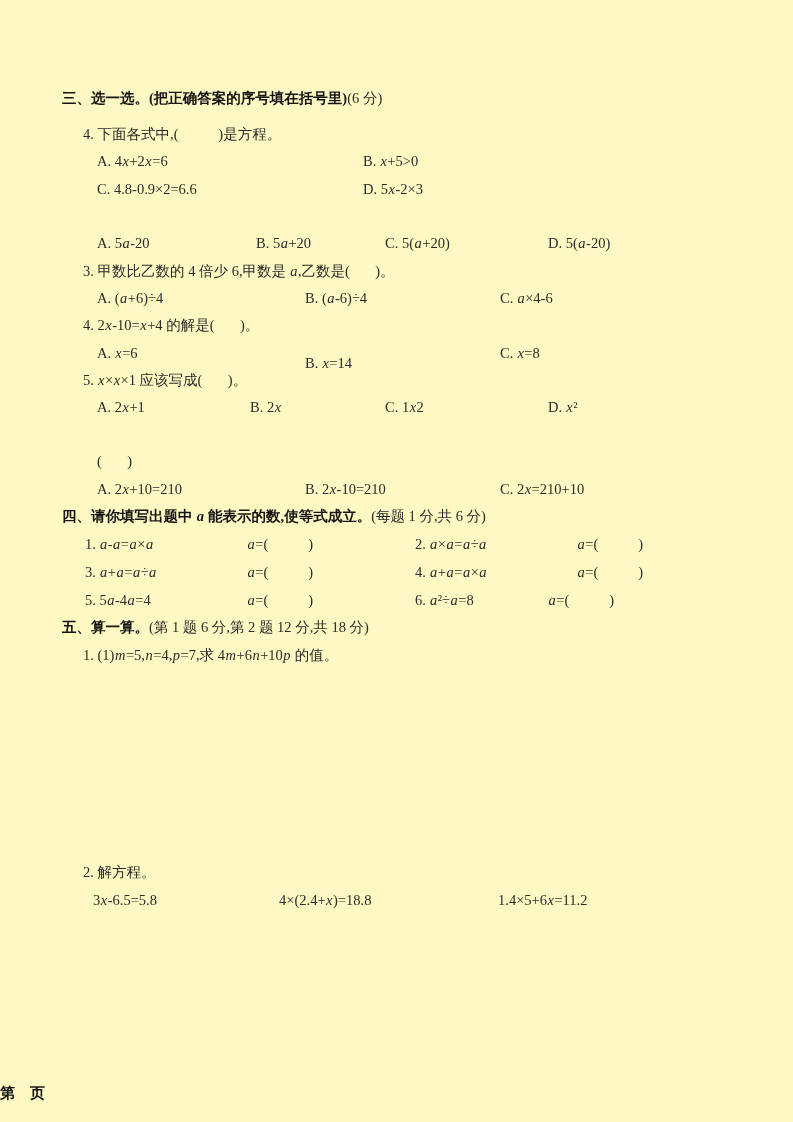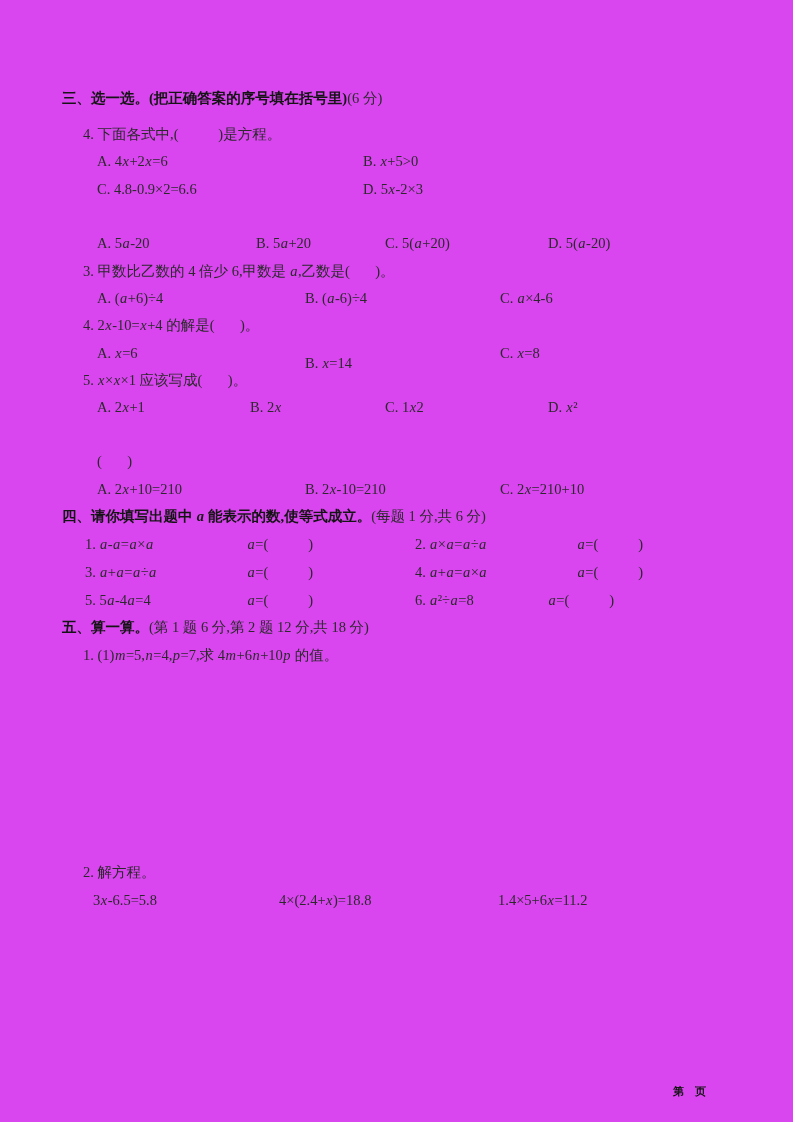--- a/index.html
+++ b/index.html
@@ -4,21 +4,21 @@
 <style>
   html, body {
     margin: 0;
     padding: 0;
     background: #ffffff;
   }
   .page {
     position: relative;
     width: 793px;
     height: 1122px;
-    background: #d946ef;
+    background: #fef9c3;
     font-family: "Liberation Serif", "DejaVu Serif", serif;
     color: #262626;
     overflow: hidden;
   }
   .t {
     position: absolute;
     font-size: 14.5px;
     line-height: 17px;
     white-space: pre;
     color: #2a2a2a;
@@ -33,22 +33,22 @@
   }
   .mathify i {
     font-style: italic;
     font-family: "Liberation Serif", "DejaVu Serif", serif;
     padding: 0 0.5px;
   }
   .footer {
     position: absolute;
     left: 0;
     width: 706px;
-    text-align: right;
-    font-size: 11px;
+    text-align: left;
+    font-size: 15px;
     font-weight: bold;
     color: #141414;
     white-space: pre;
   }
 </style>
 </head>
 <body>
 
 <div class="page">
 

